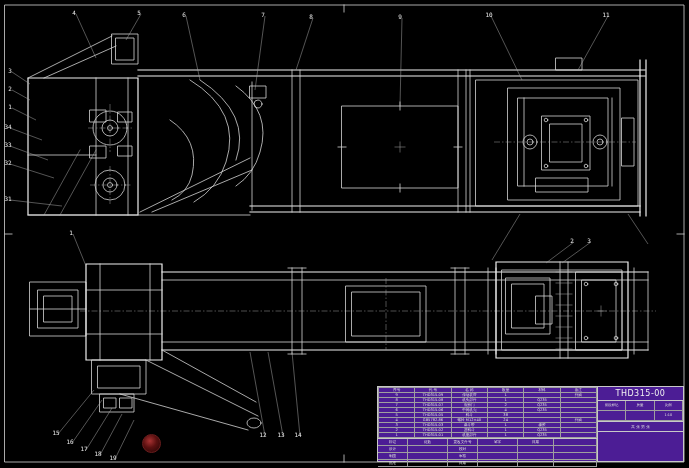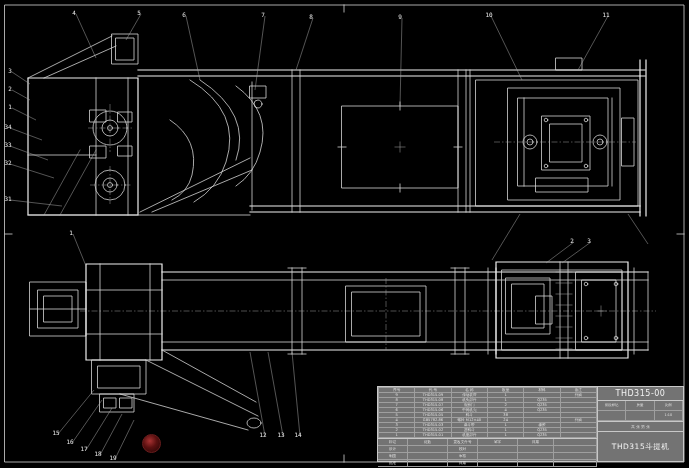--- a/index.html
+++ b/index.html
@@ -12,21 +12,21 @@
   .stroke{stroke:#d4d4d4;fill:none;stroke-width:.8;stroke-linecap:square;}
   .thick{stroke:#efefef;stroke-width:1.2;}
   .thin{stroke:#a8a8a8;stroke-width:.5;}
   .dash{stroke:#9d9d9d;stroke-width:.5;fill:none;stroke-dasharray:6 2 1.5 2;}
   .leader{stroke:#a8a8a8;stroke-width:.5;}
   .callout-text{font-size:6px;fill:#ececec;font-family:"DejaVu Sans Mono",monospace;text-anchor:middle;}
   
   #tableblock{
     position:absolute;left:377px;top:386px;width:307px;height:76px;
     color:#e0e0e0;border:1px solid #c8c8c8;box-sizing:border-box;
-    display:flex;background:#737373;
+    display:flex;background:#4c1d95;
   }
   #tb-left{width:220px;display:flex;flex-direction:column;border-right:1px solid #c8c8c8;}
   #parts-table{border-collapse:collapse;table-layout:fixed;width:100%;height:48px;}
   #parts-table td,#parts-table th{
     border:1px solid #9f9f9f;font-size:3.6px;line-height:4px;font-weight:normal;
     padding:0 1px;white-space:nowrap;overflow:hidden;height:3.8px;text-align:center;
   }
   #sign-grid{
     flex:1;display:grid;grid-template-columns:30px 40px 30px 40px 36px 43px;
     grid-auto-rows:1fr;border-top:1px solid #c8c8c8;
@@ -375,17 +375,16 @@
       <div id="drawing-number">THD315-00</div>
       <div id="stage-grid">
           <div class="tb-cell">阶段标记</div>
           <div class="tb-cell">质量</div>
           <div class="tb-cell">比例</div>
           <div class="tb-cell"></div>
           <div class="tb-cell"></div>
           <div class="tb-cell">1:10</div>
         </div>
       <div id="sheet-text">共 张  第 张</div>
-      <div id="drawing-title">THD315斗提机</div>
     </div>
   </div>
 
 </div>
 
 </body></html>

